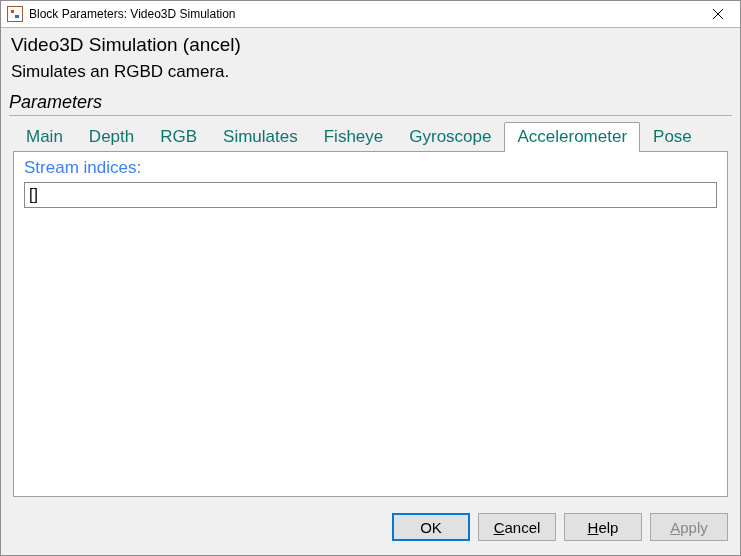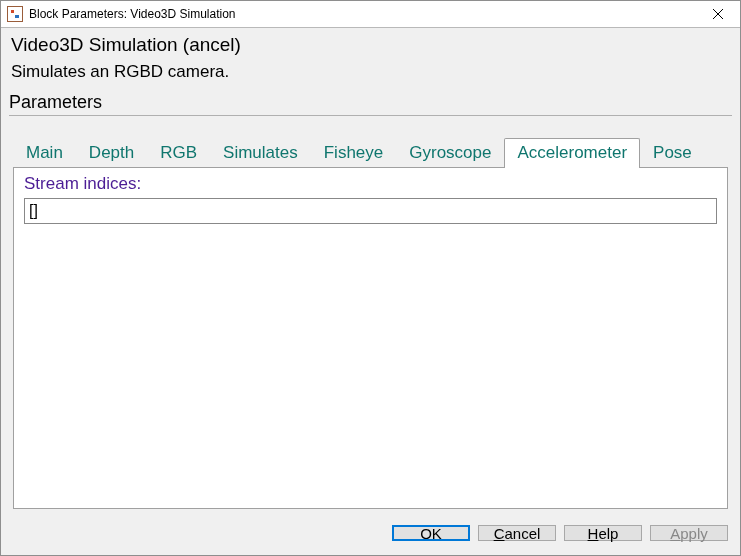--- a/index.html
+++ b/index.html
@@ -67,21 +67,22 @@
     flex: 1;
     display:flex;
     flex-direction:column;
     min-height:0;
   }
   .params-label {
     font-size: 18px;
     color:#000;
     border-bottom: 1px solid #b0b0b0;
     padding-bottom: 2px;
-    margin-bottom: 22px;
+    margin-bottom: 6px;
+    font-style: italic;
   }
 
   .tabbar {
     display:flex;
     align-items:flex-end;
     margin-left:4px;
     position: relative;
   }
   .tab {
     font-size: 17px;
@@ -109,42 +110,42 @@
     background:#fff;
     flex:1;
     margin-left:4px; margin-right:4px;
     margin-bottom:8px;
     padding: 6px 10px 10px 10px;
     display:flex; flex-direction:column;
     min-height:0;
   }
   .field-label {
     font-size: 17px;
-    color:#4c1d95;
+    color:#3b82f6;
     margin-bottom:4px;
   }
   .field-input {
     width: 100%;
     height: 26px;
     border: 1px solid #888;
     background:#fff;
     padding: 1px 4px;
     font-size: 16px;
     font-family: inherit;
   }
 
   .buttonbar {
     display:flex;
     justify-content:flex-end;
     gap: 8px;
     padding: 8px 12px 14px 12px;
   }
   .btn {
     min-width: 78px;
-    height: 16px;
+    height: 28px;
     border: 1px solid #a8a8a8;
     background: #e1e1e1;
     font-size: 15px;
     color:#000;
     display:flex; align-items:center; justify-content:center;
     cursor: default;
     font-family: inherit;
   }
   .btn.default {
     border: 2px solid #0078d7;

